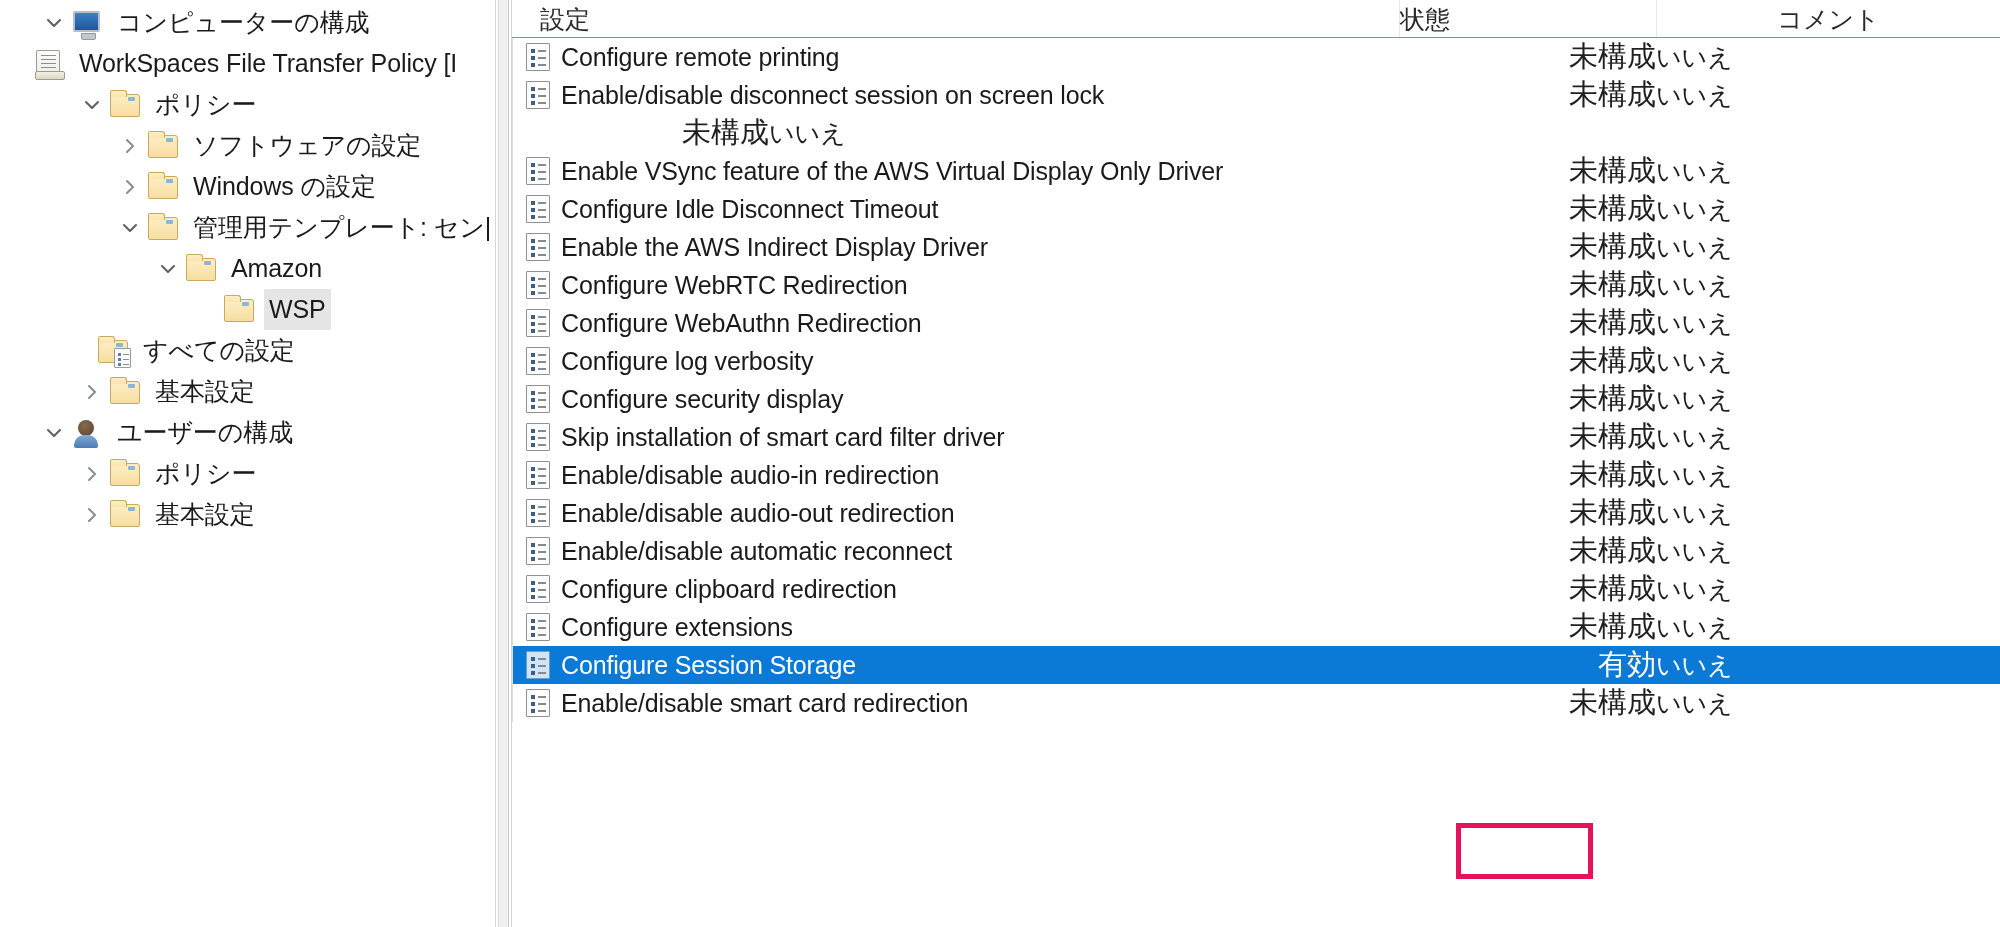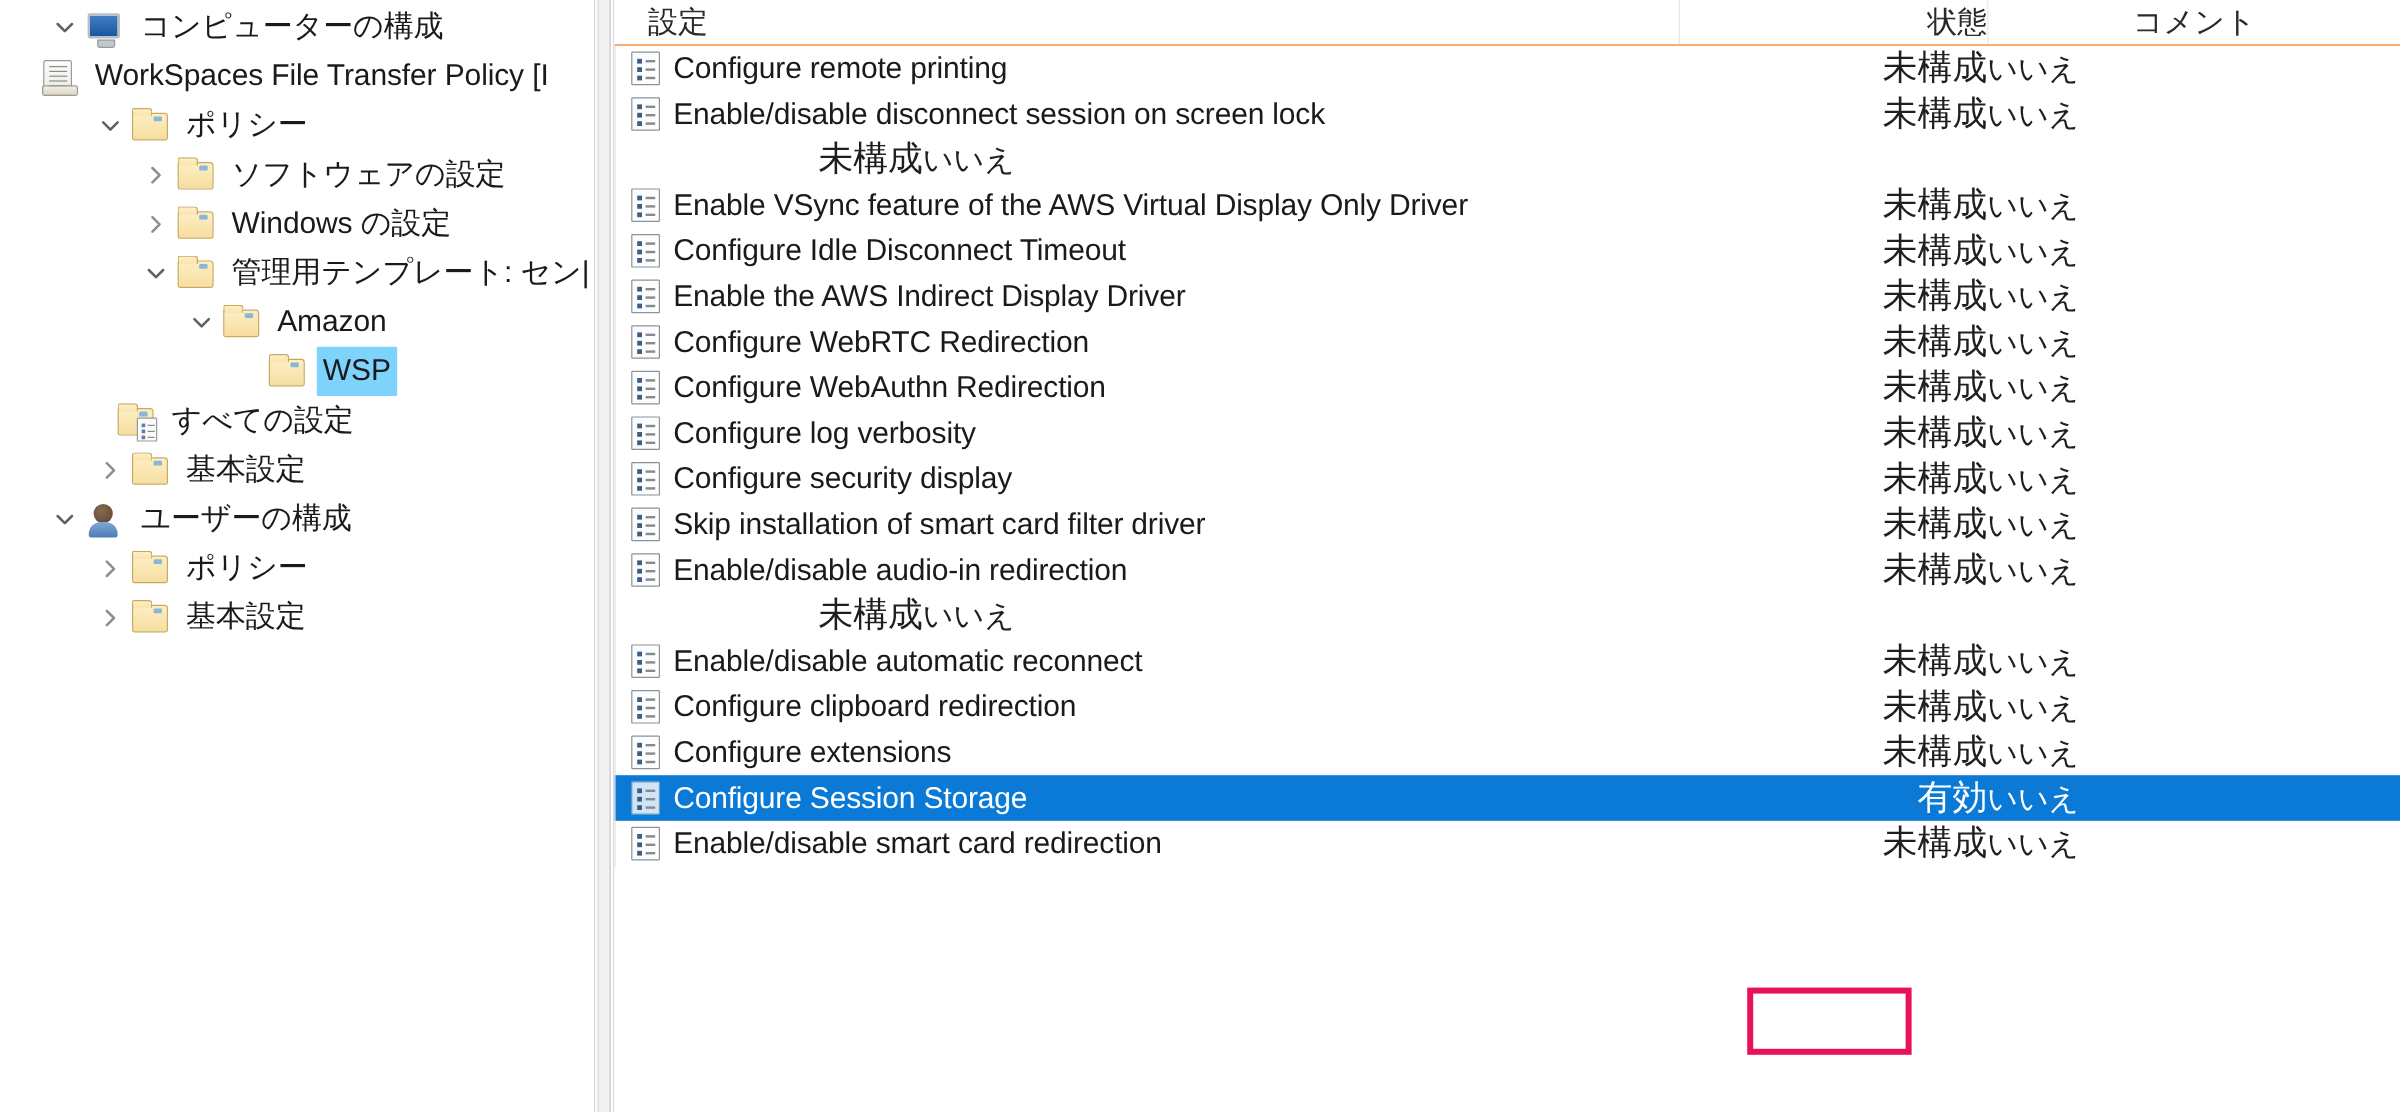--- a/index.html
+++ b/index.html
@@ -36,21 +36,21 @@
     color: #1d1d1d;
     letter-spacing: -0.1px;
   }
   .tree-row .label {
     font-size: 25px;
     line-height: 41px;
     color: #1a1a1a;
     padding: 0 5px;
   }
   .tree-row.selected .label {
-    background: #7dd3fc;
+    background: #e5e5e5;
     border-radius: 1px;
   }
   .twisty {
     width: 32px;
     flex: 0 0 32px;
     display: flex;
     align-items: center;
     justify-content: center;
     color: #6f7276;
   }
@@ -202,21 +202,21 @@
     border-bottom: 1px solid #f97316;
   }
   .lv-header .hcell {
     font-size: 25px;
     color: #2a2a2a;
     line-height: 38px;
     position: relative;
     white-space: nowrap;
   }
   .hc-setting { width: 887px; flex: 0 0 887px; padding-left: 28px; }
-  .hc-state   { width: 257px; flex: 0 0 257px; text-align: right;
+  .hc-state   { width: 257px; flex: 0 0 257px; text-align: left;
                 border-left: 1px solid #e6e7e9; }
   .hc-comment { flex: 1 1 auto; text-align: center;
                 border-left: 1px solid #e6e7e9; }
 
   .lv-body { position: relative; }
   .lv-row {
     display: flex;
     align-items: center;
     height: 38px;
     white-space: nowrap;
@@ -539,20 +539,24 @@
         </div>
         <div class="lv-row">
           <div class="cell-setting">
             <span class="ic-setting"></span>
             <span class="setting-label">Enable/disable audio-in redirection</span>
           </div>
           <div class="cell-state">未構成</div>
           <div class="cell-comment">いいえ</div>
         </div>
         <div class="lv-row">
+          <div class="cell-setting">
+            <span class="ic-setting"></span>
+            <span class="setting-label">Enable/disable audio-out redirection</span>
+          </div>
           <div class="cell-state">未構成</div>
           <div class="cell-comment">いいえ</div>
         </div>
         <div class="lv-row">
           <div class="cell-setting">
             <span class="ic-setting"></span>
             <span class="setting-label">Enable/disable automatic reconnect</span>
           </div>
           <div class="cell-state">未構成</div>
           <div class="cell-comment">いいえ</div>

